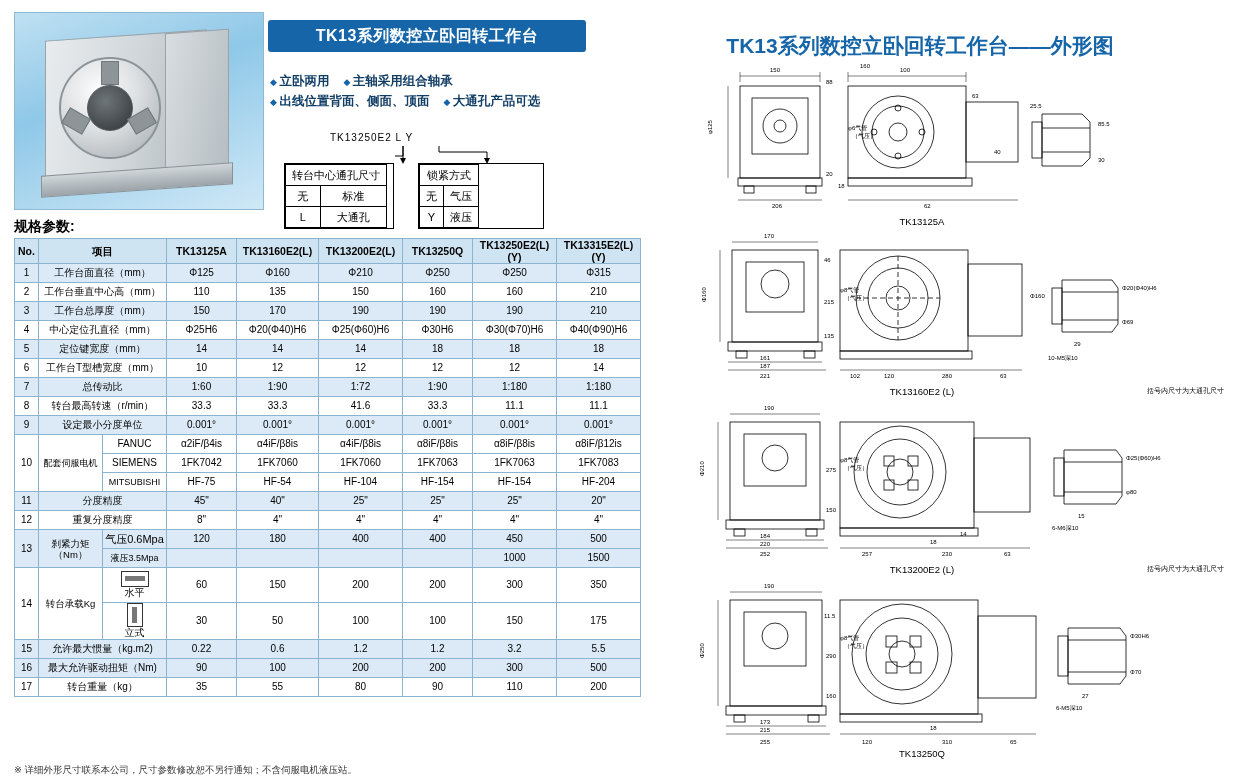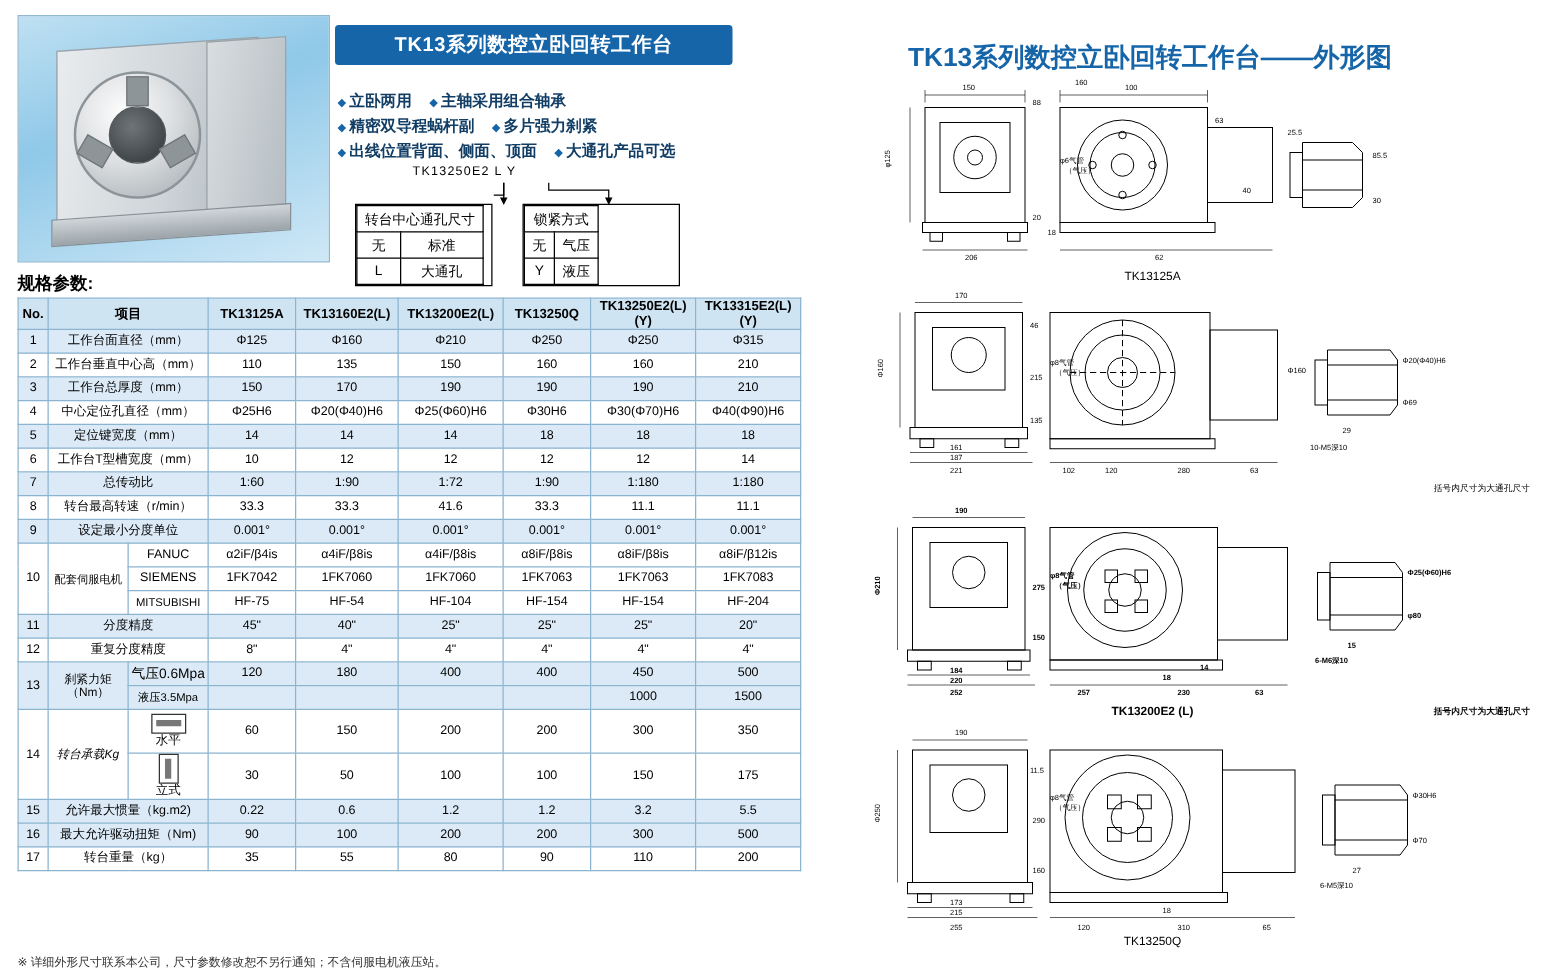--- a/index.html
+++ b/index.html
@@ -121,24 +121,20 @@
       <div class="jaw j2"></div>
       <div class="jaw j3"></div>
     </div>
 
     <div class="titlebar">TK13系列数控立卧回转工作台</div>
 
     <div class="feat">
       <div class="row">
         <span class="it">立卧两用</span>
         <span class="it">主轴采用组合轴承</span>
-      </div>
-      <div class="row">
-        <span class="it">精密双导程蜗杆副</span>
-        <span class="it">多片强力刹紧</span>
       </div>
       <div class="row">
         <span class="it">出线位置背面、侧面、顶面</span>
         <span class="it">大通孔产品可选</span>
       </div>
     </div>
 
     <div class="model">TK13250E2 L  Y</div>
 
     <div class="arrows">
@@ -374,21 +370,21 @@
             <td></td>
               <td></td>
               <td></td>
               <td></td>
               <td>1000</td>
               <td>1500</td>
           </tr>
 
           <tr class="norm" style="height:34px;">
             <td rowspan="2">14</td>
-            <td rowspan="2" style="font-size:9.5px;line-height:11px;font-style:italic;">转台承载Kg</td>
+            <td rowspan="2" style="font-size:9.5px;line-height:11px;">转台承载Kg</td>
             <td style="height:34px;">
               <span class="ico h"></span><br>
               <span>水平</span>
             </td>
             <td>60</td>
               <td>150</td>
               <td>200</td>
               <td>200</td>
               <td>300</td>
               <td>350</td>
@@ -556,24 +552,25 @@
           <text x="510" y="96">Φ69</text>
           <text x="462" y="118">29</text>
           <text x="436" y="132">10-M5深10</text>
           <text x="418" y="70">Φ160</text>
         </g>
         <g font-size="6" font-family="Liberation Sans, sans-serif" fill="#000">
           <text x="228" y="64">φ8气管</text>
           <text x="232" y="72">（气压）</text>
         </g>
       </svg>
+      <div class="cap">TK13160E2 (L)</div>
       <div class="note" style="right:8px;bottom:4px;">括号内尺寸为大通孔尺寸</div>
     </div>
 
-    <div class="dwg" style="top:400px;height:178px;font-weight:bold;">
+    <div class="dwg" style="top:400px;height:178px;">
       <svg width="620" height="166" viewBox="0 0 620 166">
         <g stroke="#000" fill="none" stroke-width="0.8">
           <rect x="118" y="22" width="90" height="98"></rect>
           <rect x="132" y="34" width="62" height="52"></rect>
           <circle cx="163" cy="58" r="13"></circle>
           <rect x="114" y="120" width="98" height="9"></rect>
           <rect x="122" y="129" width="11" height="7"></rect>
           <rect x="194" y="129" width="11" height="7"></rect>
 
           <rect x="228" y="22" width="134" height="106"></rect>

